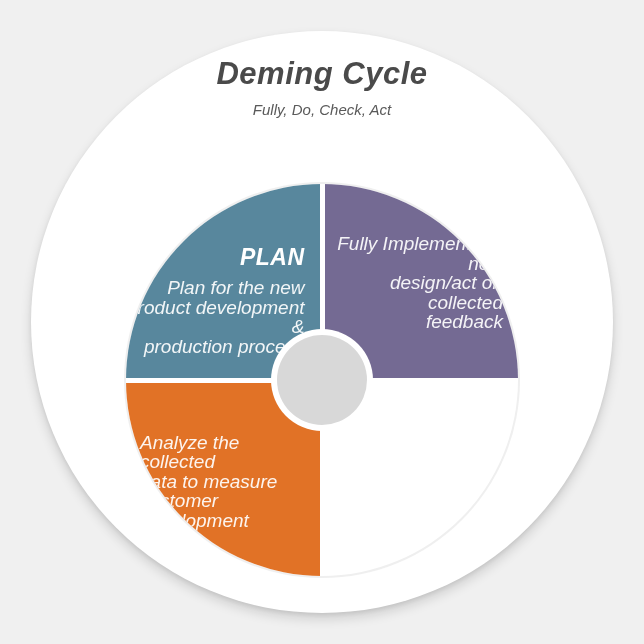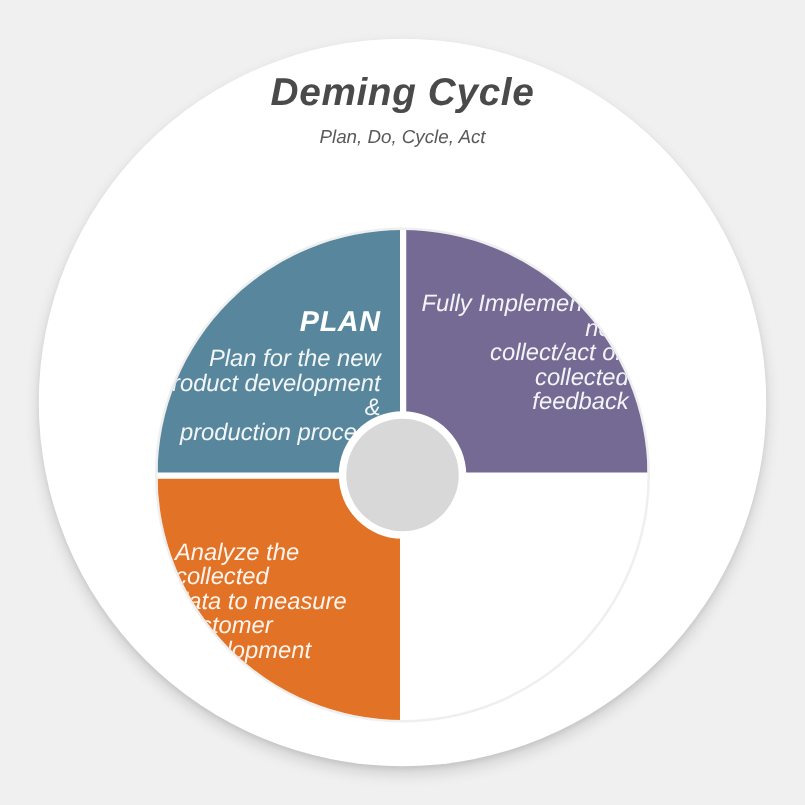--- a/index.html
+++ b/index.html
@@ -106,36 +106,36 @@
 </style>
 </head>
 <body>
 
 <div class="page" style="background-color: rgb(240, 240, 240);">
 
   <div class="sticker" style="background-color: rgb(255, 255, 255); font-style: italic;">
 
     <div class="header">
       <h1 class="title" style="color: rgb(74, 74, 74);">Deming Cycle</h1>
-      <div class="subtitle" style="color: rgb(90, 90, 90);">Plan, Do, Cycle, Act</div>
+      <div class="subtitle" style="color: rgb(90, 90, 90);">Fully, Do, Check, Act</div>
     </div>
 
     <div class="wheel">
 
       <div class="quad quad-plan" style="background-color: rgb(88, 135, 157);">
         <div class="q-label">PLAN</div>
         <div class="q-desc">Plan for the new
 product development &amp;
 production process</div>
       </div>
 
 
       <div class="quad quad-act" style="background-color: rgb(116, 106, 147);">
         <div class="q-desc">Fully Implement the new
-collect/act on collected
+design/act on collected
 feedback</div>
       </div>
 
       <div class="quad quad-check" style="background-color: rgb(225, 114, 38);">
         <div class="q-desc">Analyze the collected
 data to measure
 customer development</div>
       </div>
 
       <div class="hub-ring" style="background-color: rgb(255, 255, 255);"></div>

